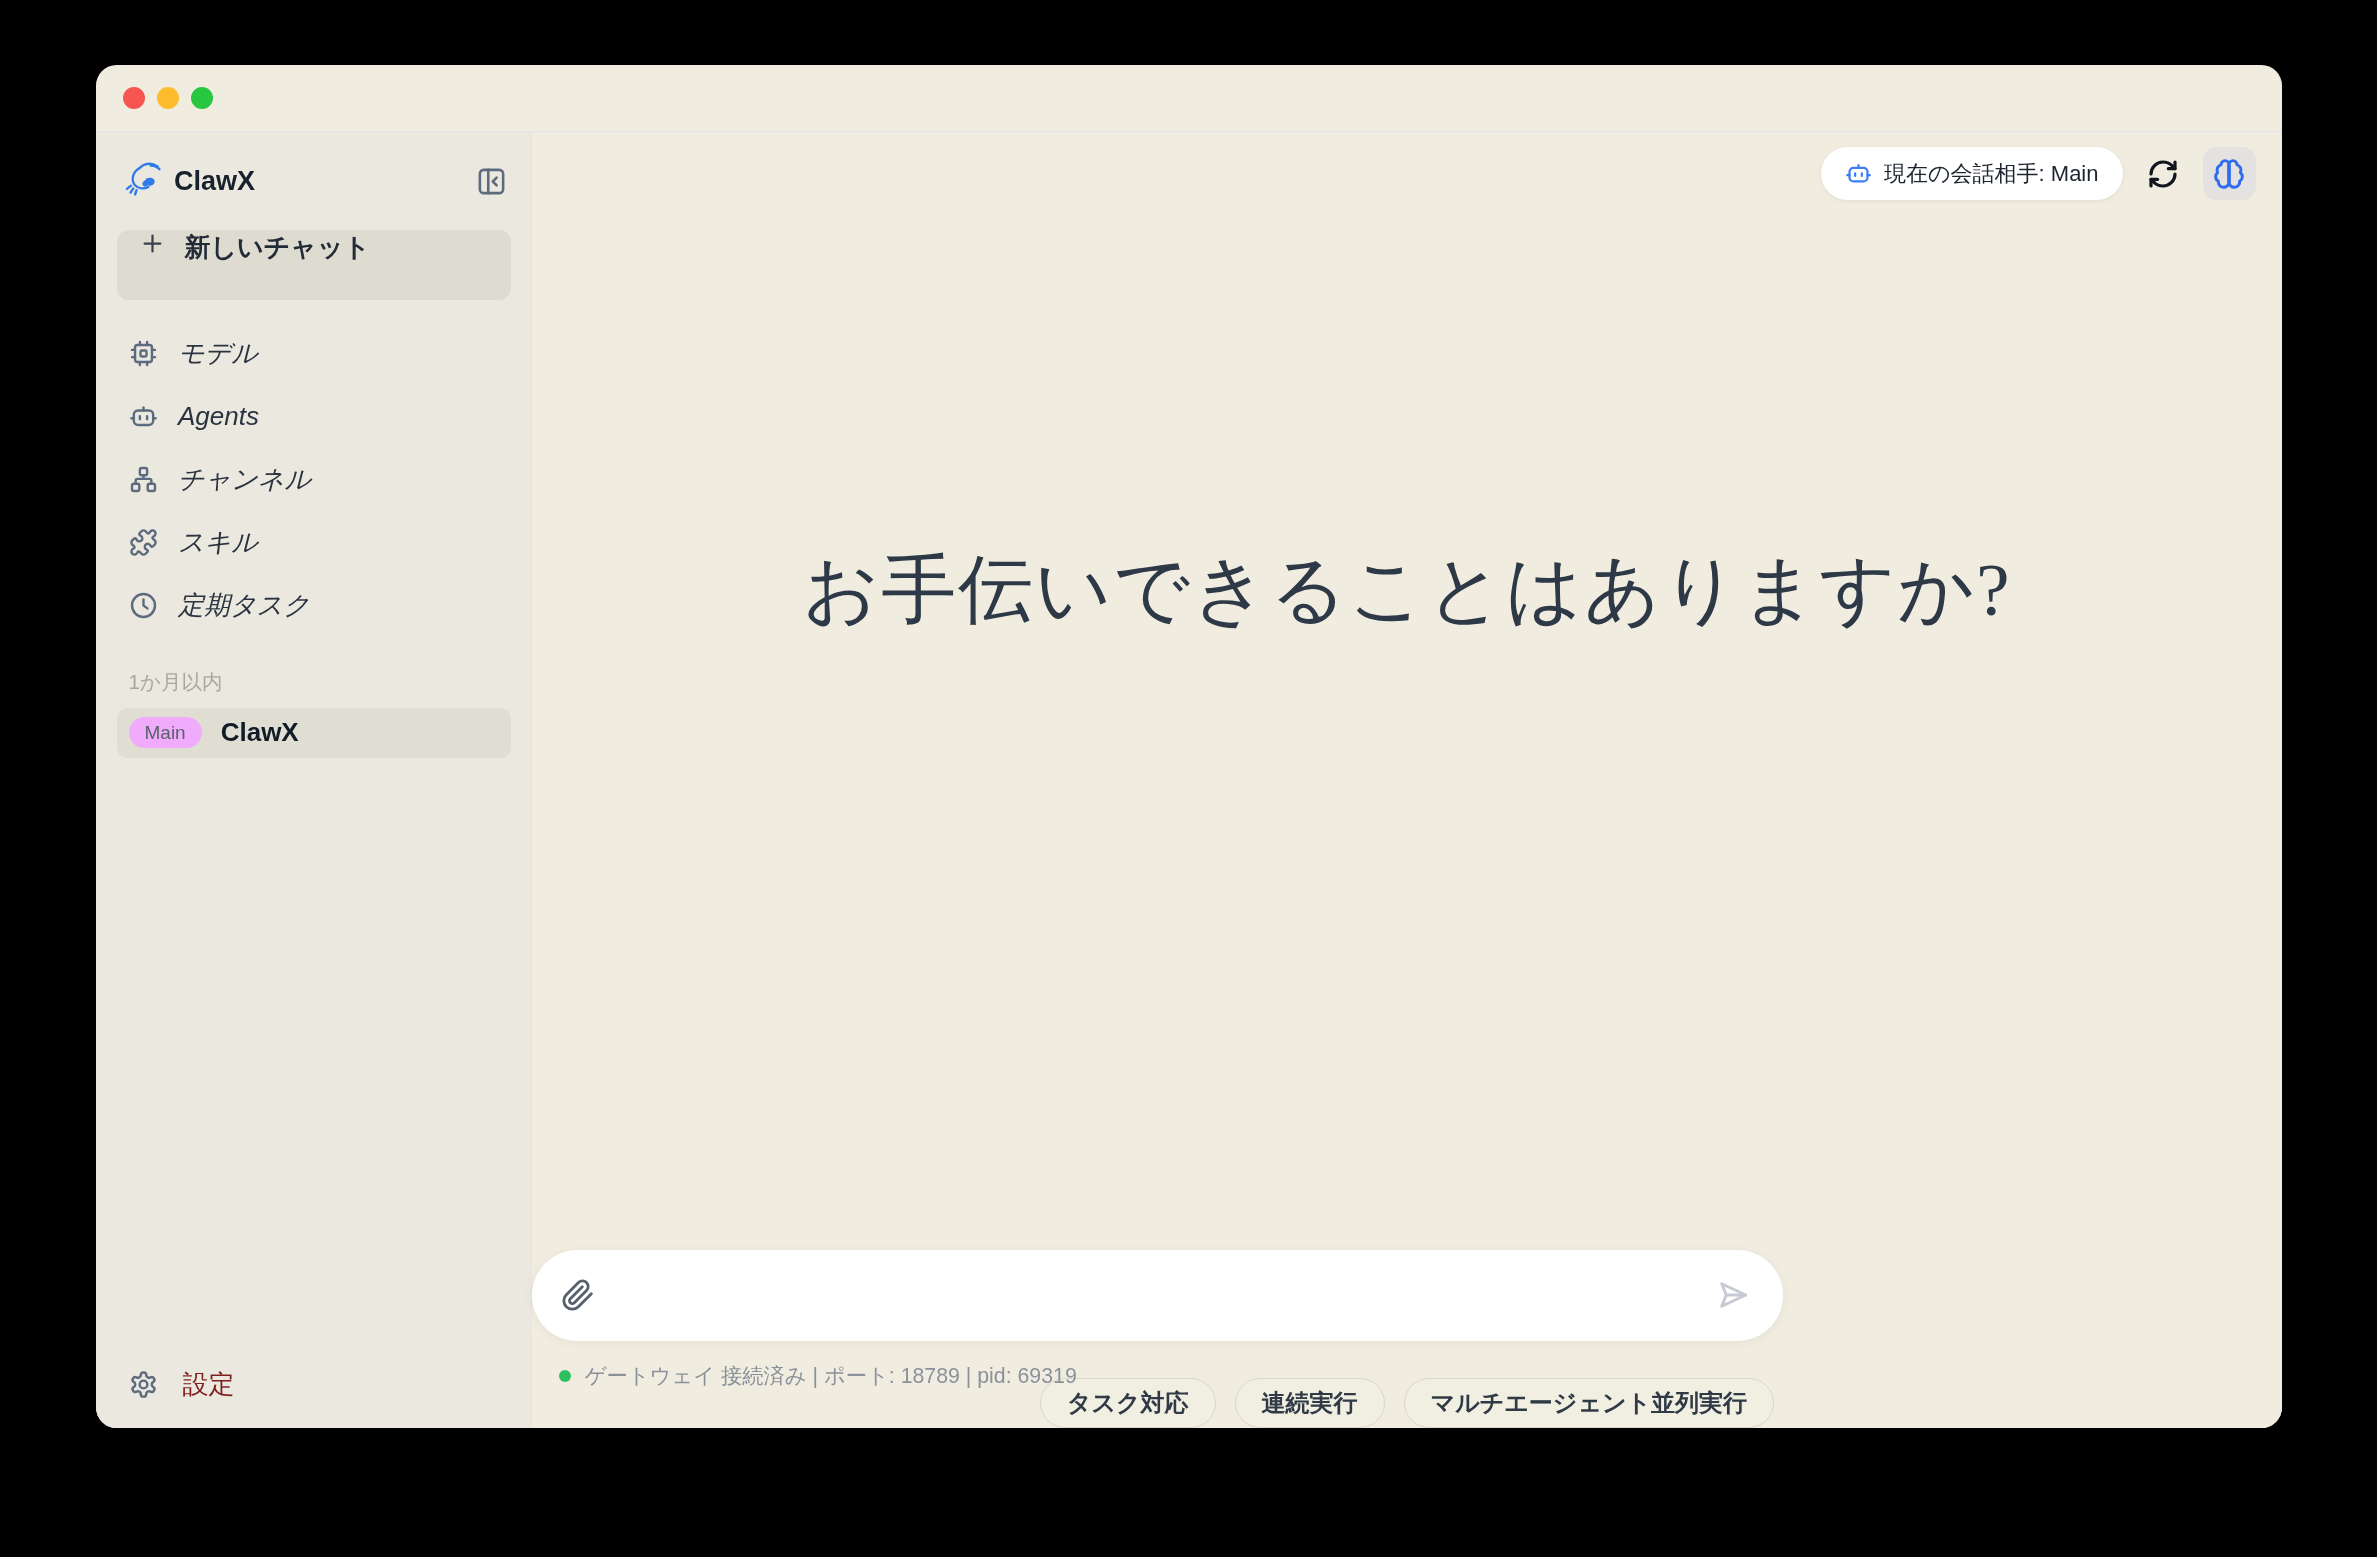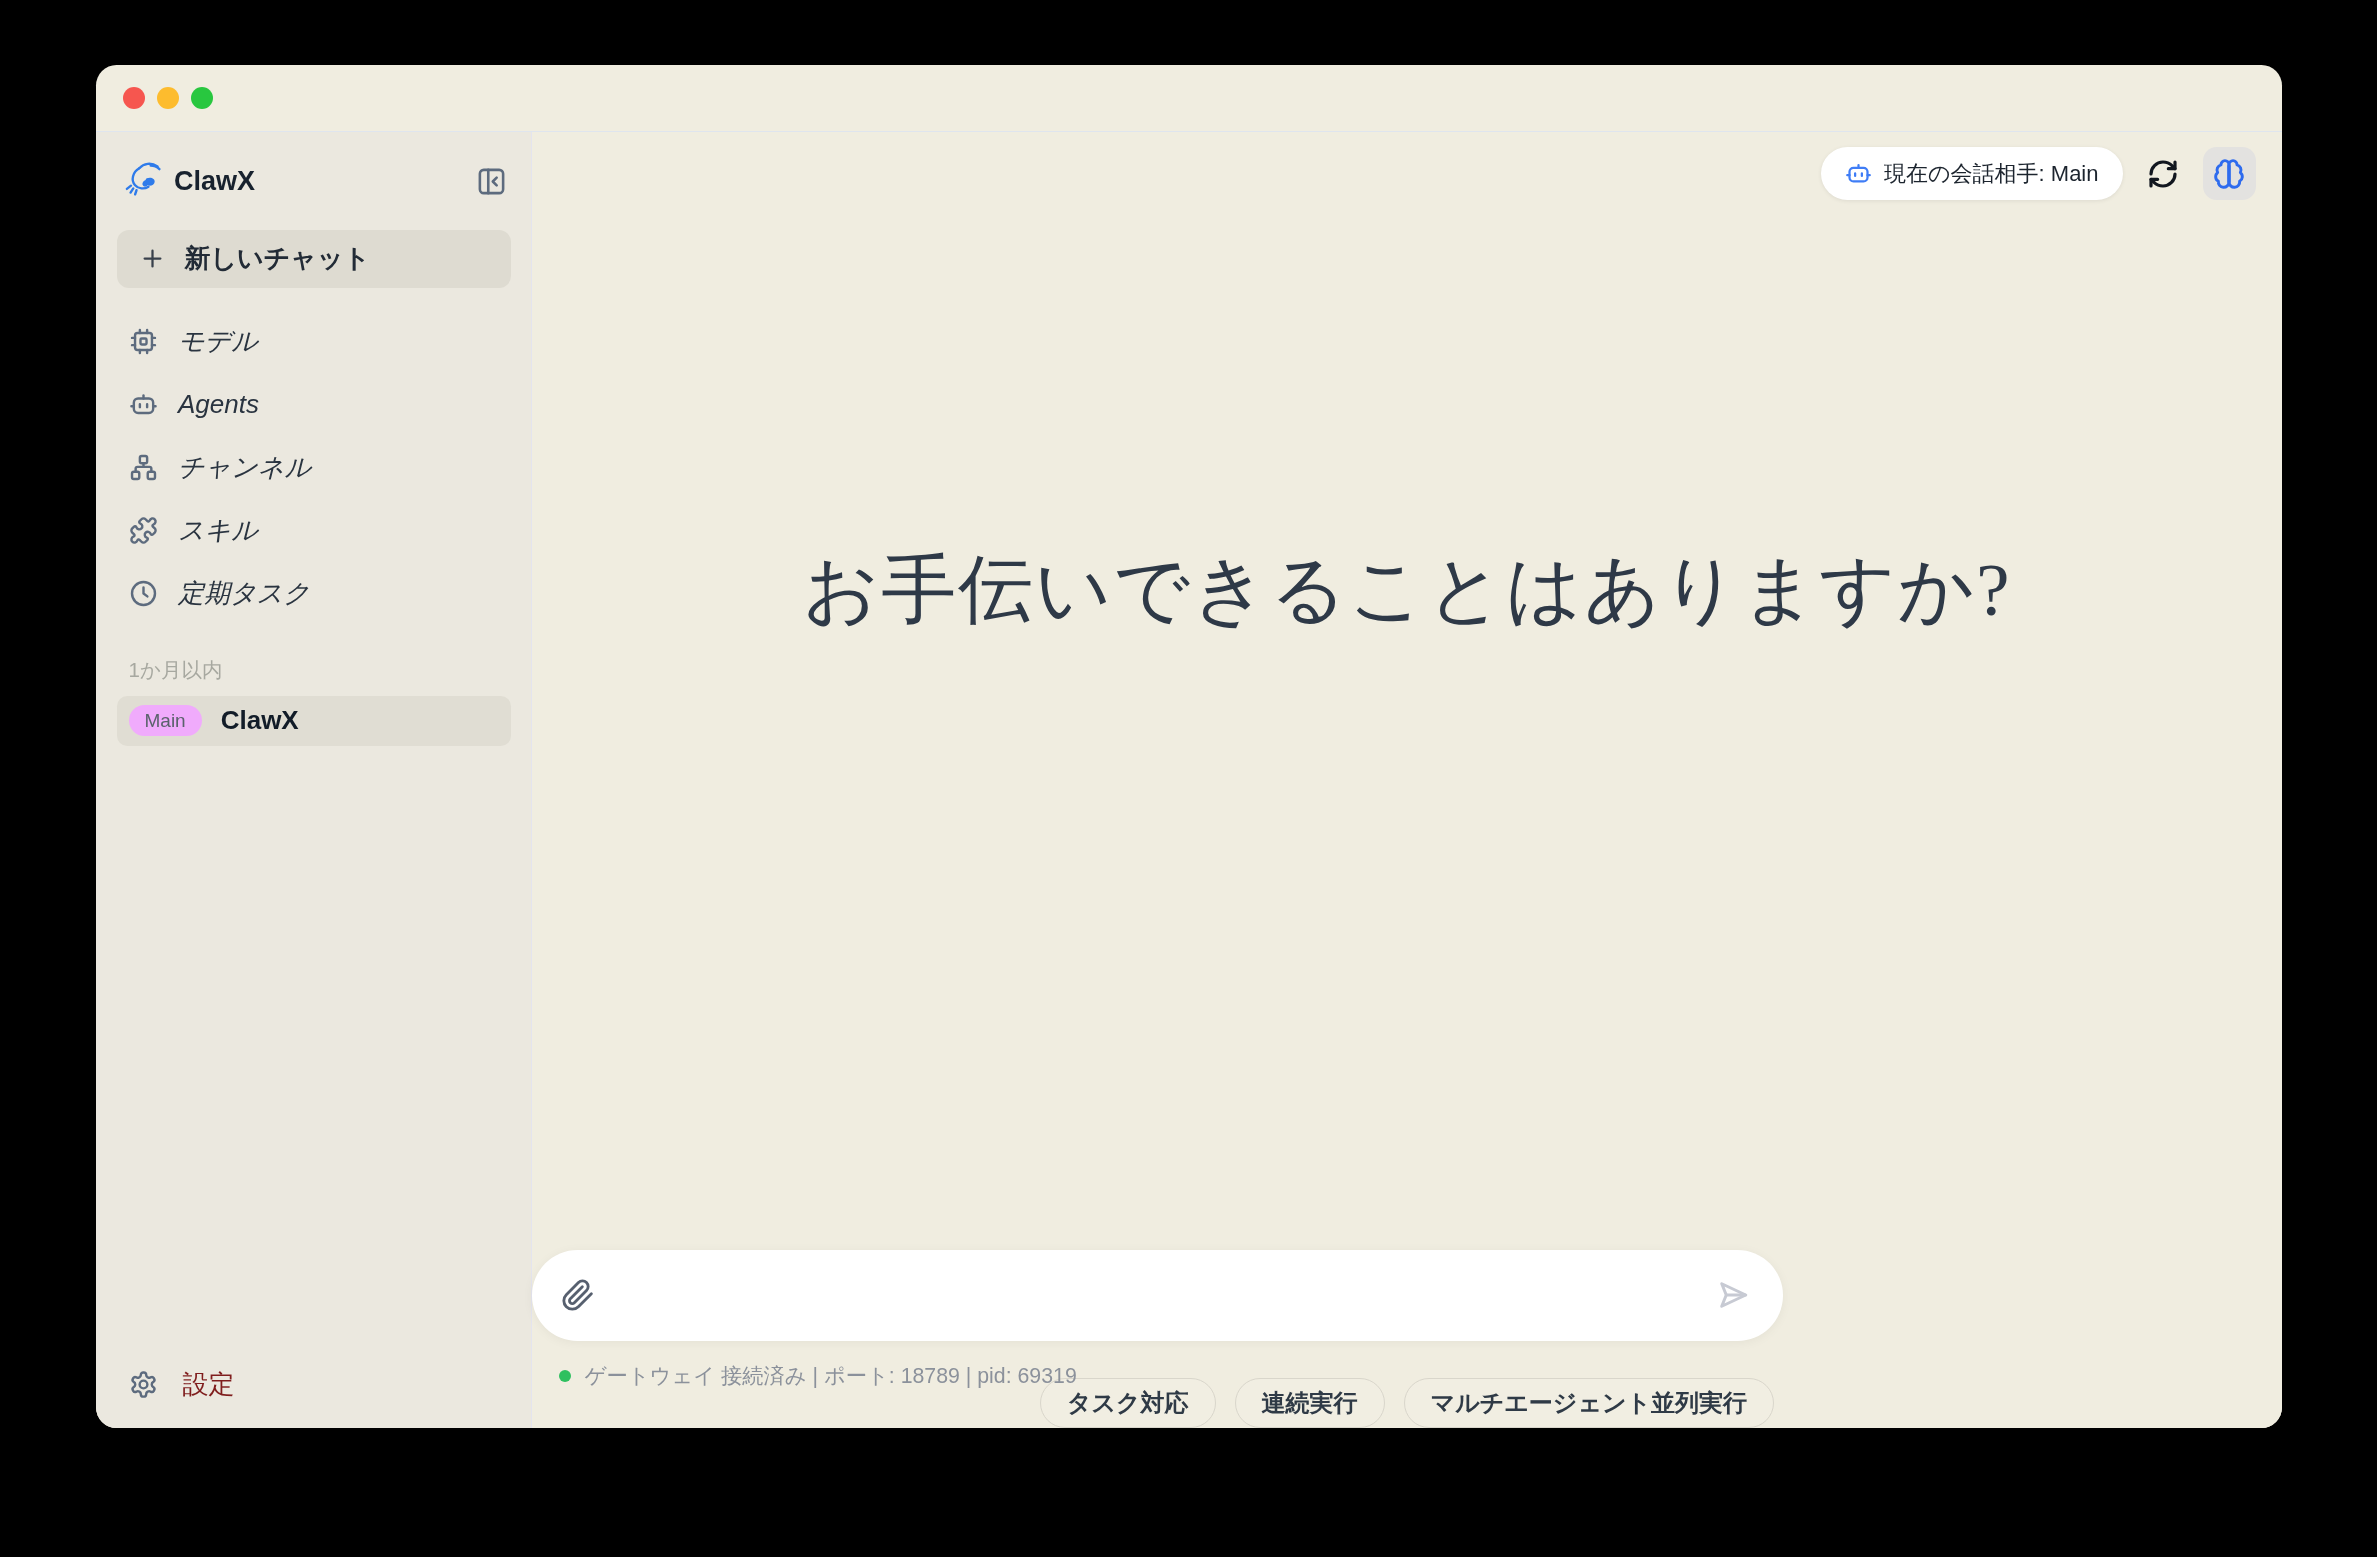--- a/index.html
+++ b/index.html
@@ -20,21 +20,21 @@
   .content { flex:1; display:flex; min-height:0; }
 
   
   .sidebar { flex:0 0 436px; width:436px; background:#ebe8df; border-right:1.7px solid #e4e4ee;
     display:flex; flex-direction:column; padding:17px 20.5px 13.7px; }
   .sb-header { display:flex; align-items:center; height:55px; margin:5.1px 0 20.5px; padding:0 3.4px; }
   .sb-title { font-size:27px; font-weight:700; color:#18222e; margin-left:10.2px; }
   .sb-header .spacer { flex:1; }
   .icon-btn { display:flex; align-items:center; justify-content:center; color:#5d6b7e; }
 
-  .new-chat { height:58px; border-radius:12px; background:#dedbd1; display:flex; align-items:center;
+  .new-chat { height:70px; border-radius:12px; background:#dedbd1; display:flex; align-items:flex-start;
     gap:19px; padding-left:22px; font-size:26px; font-weight:600; color:#222b36; border:none; cursor:pointer; }
   .new-chat .ic { color:#39414c; }
 
   .nav { margin-top:24px; display:flex; flex-direction:column; gap:3px;font-style:italic; }
   .nav-item { height:60px; display:flex; align-items:center; gap:20.5px; padding:0 12px;
     border-radius:10.2px; font-size:26px; font-weight:500; color:#2a3440; cursor:pointer; }
   .nav-item .ic { color:#5d6b7e; }
 
   .section-label { margin:32px 0 12px; padding-left:12px; font-size:20.5px; font-weight:500; color:#a7a8a0; }
   .chat-item { height:50px; border-radius:10.2px; background:#e0ddd3; display:flex; align-items:center;

